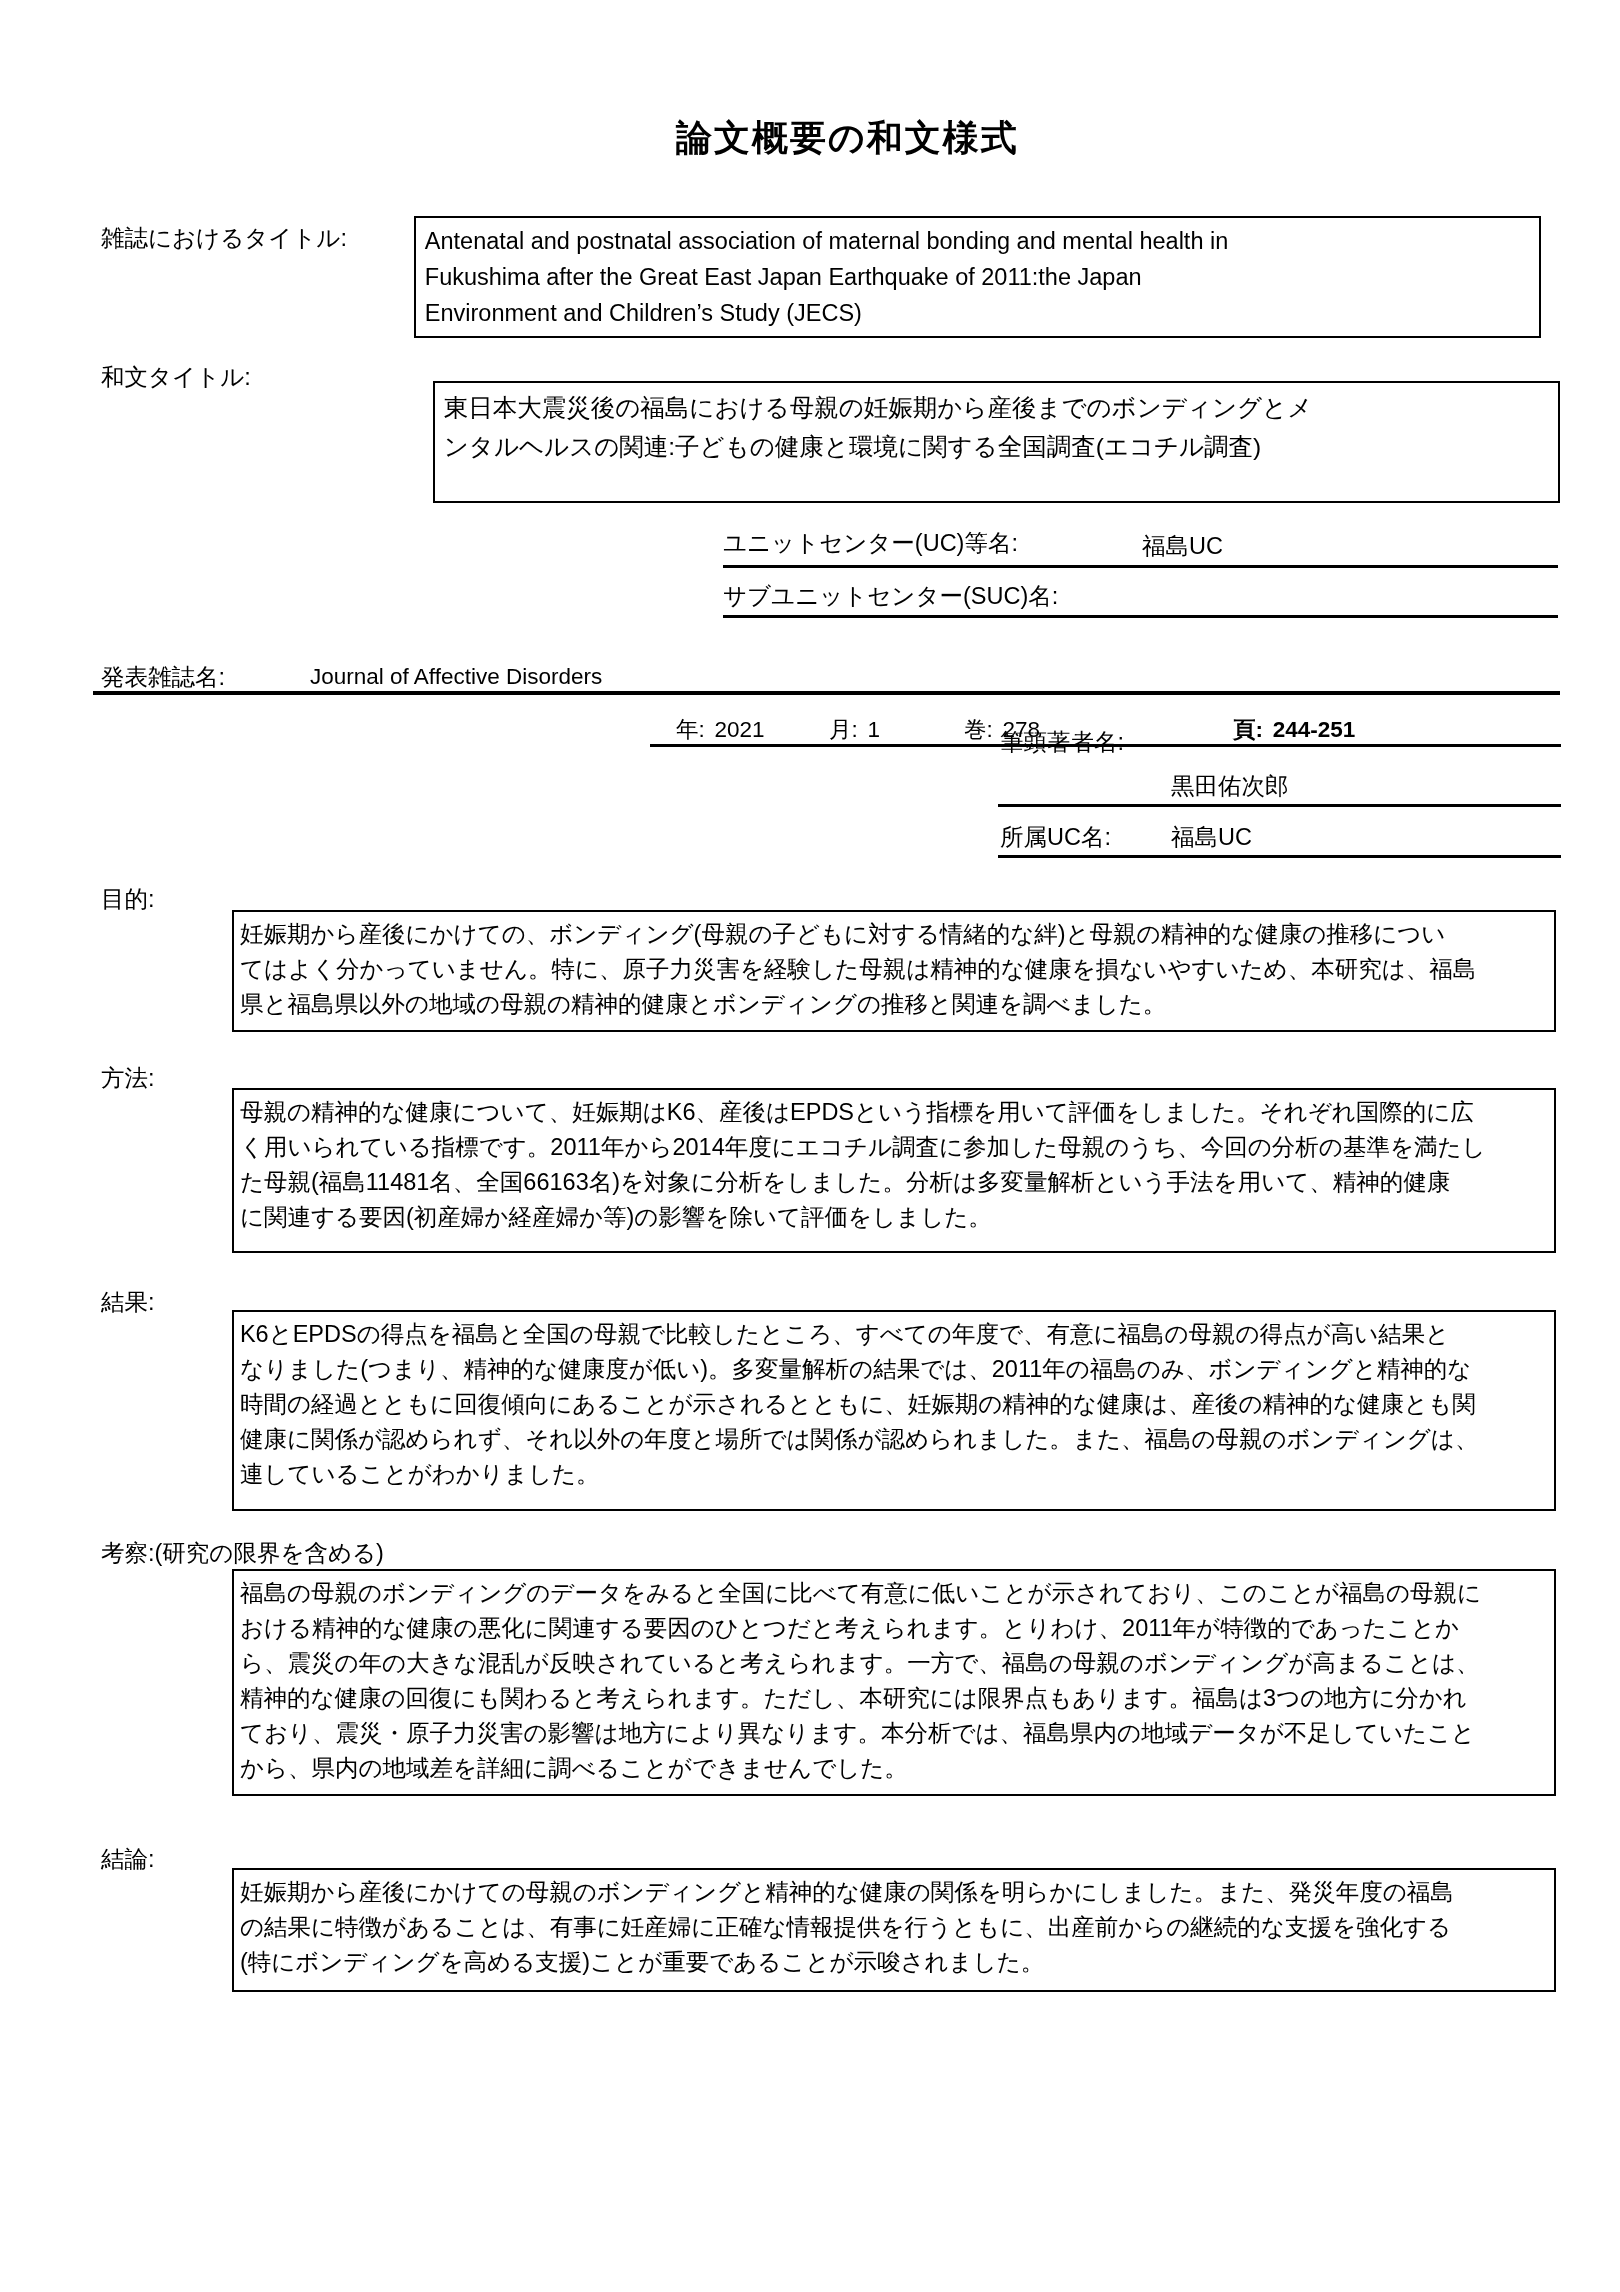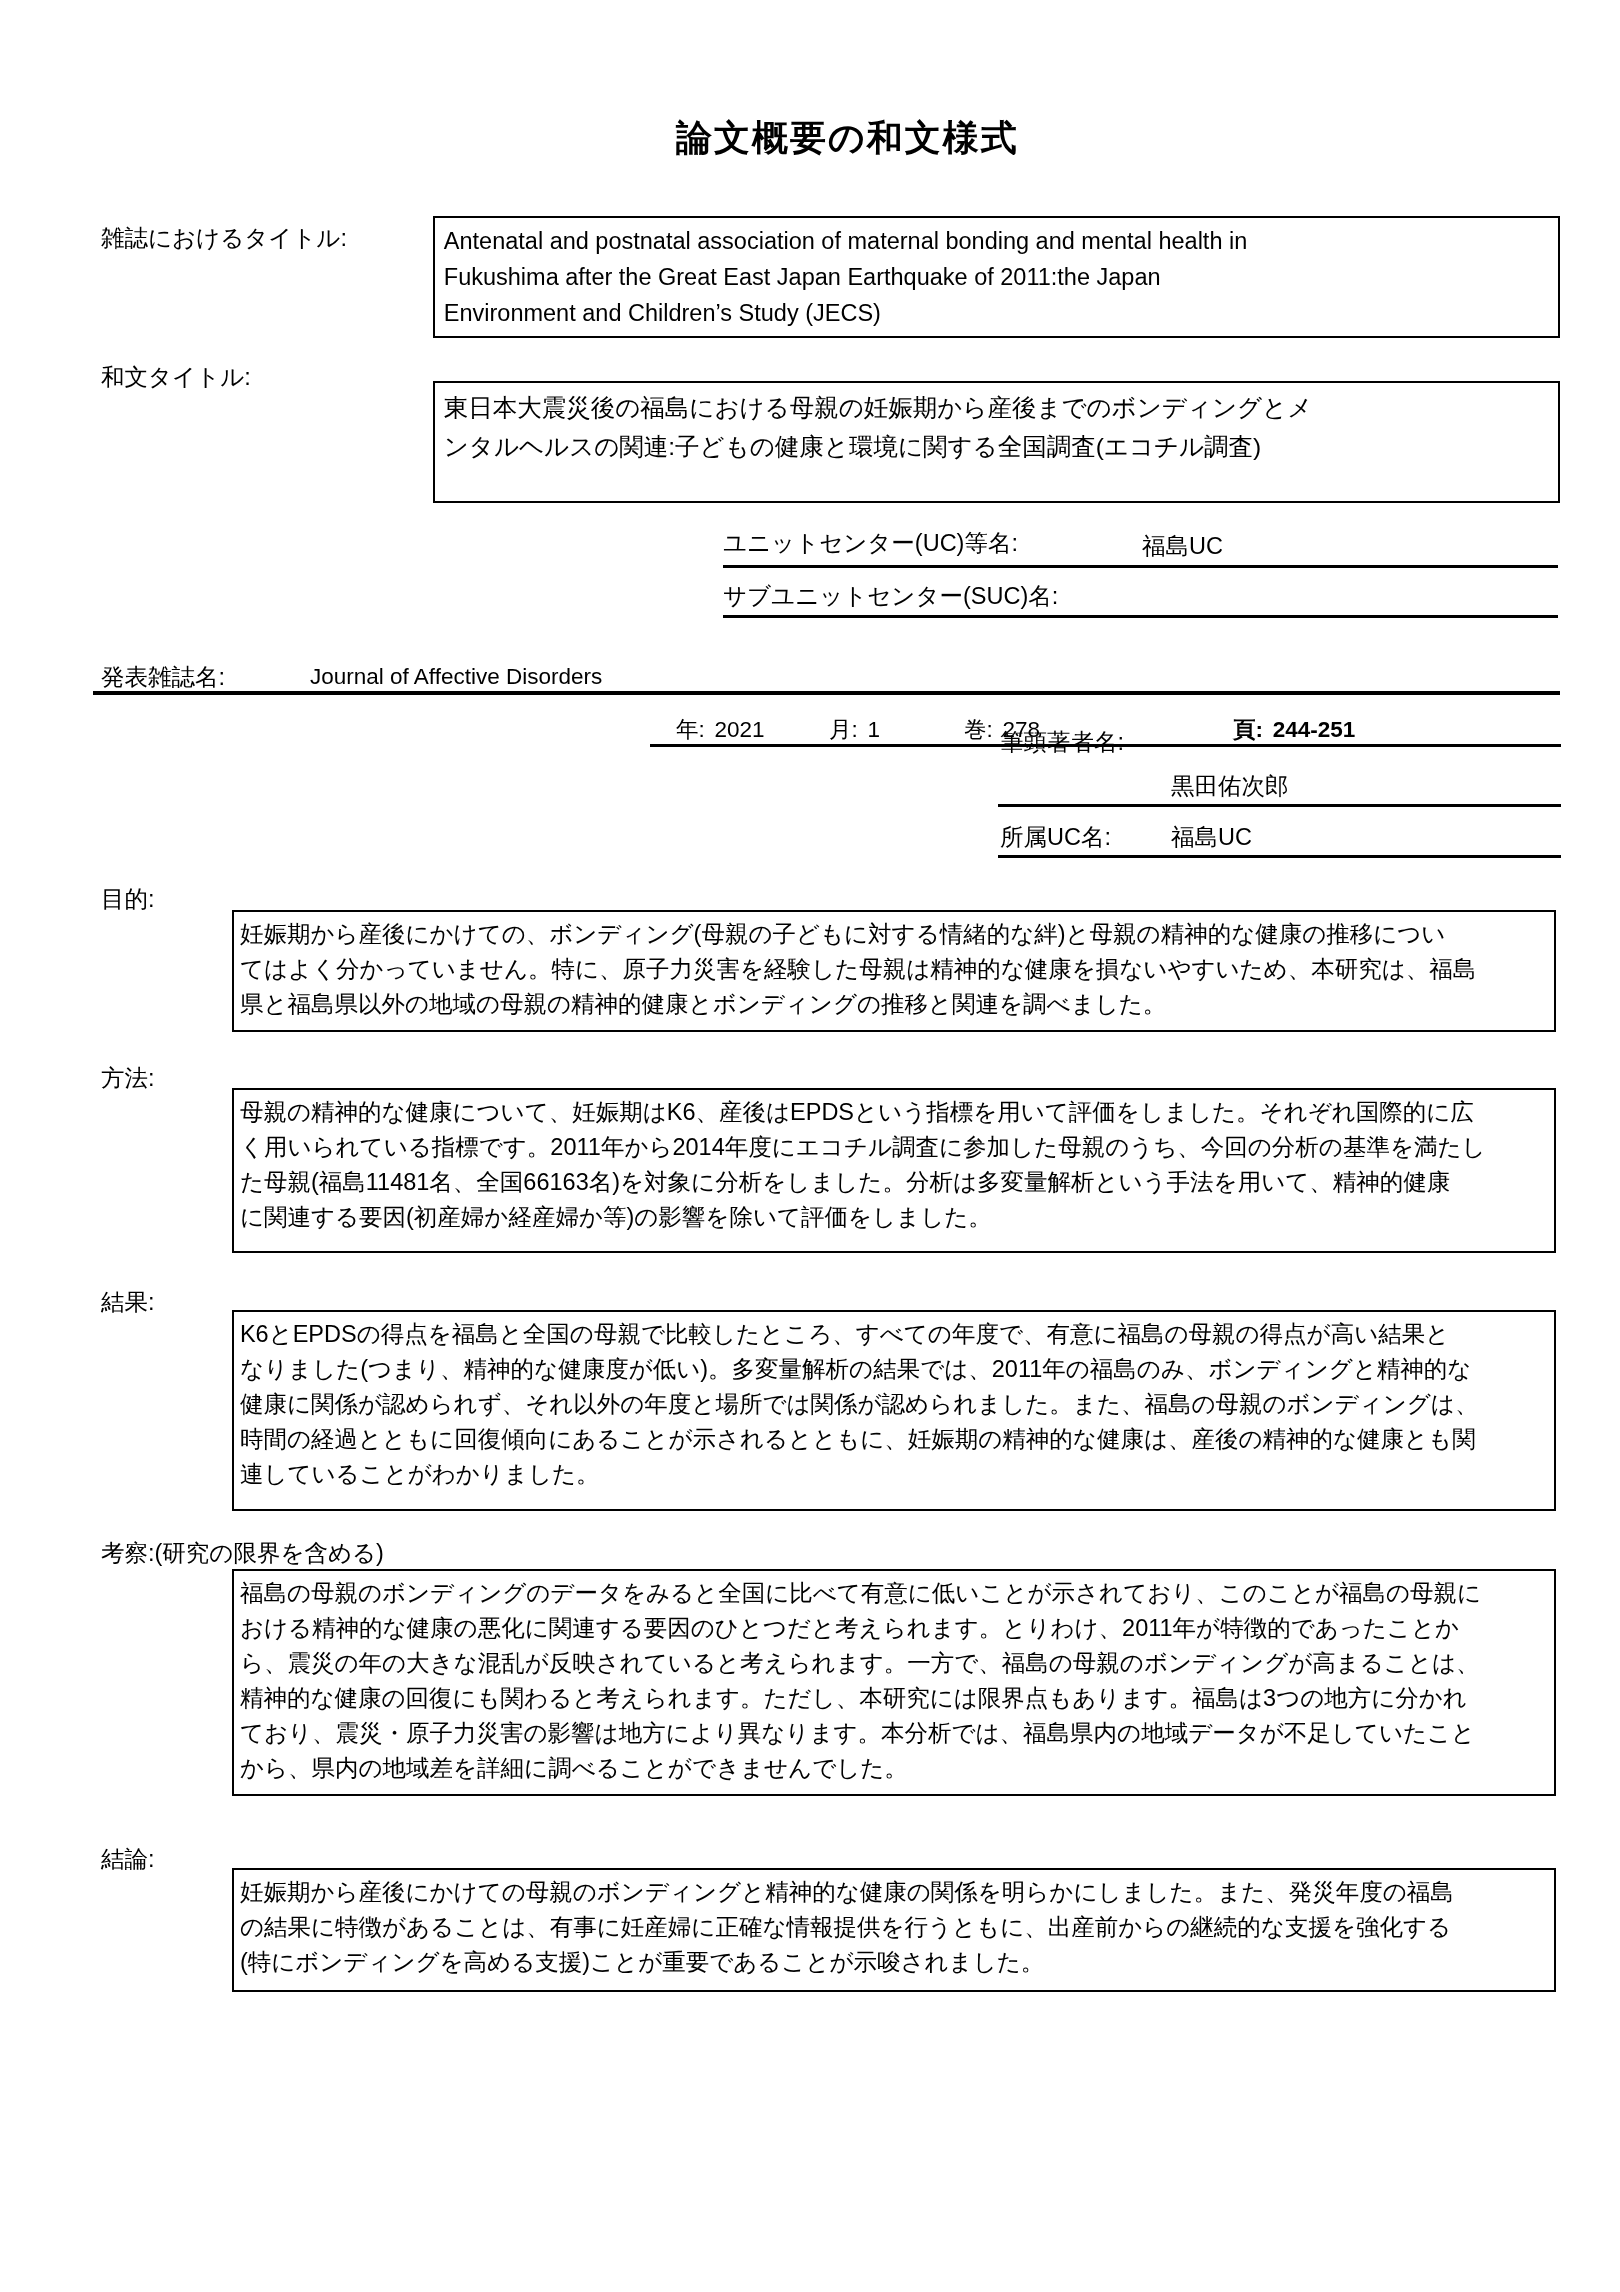--- a/index.html
+++ b/index.html
@@ -40,21 +40,21 @@
   .pubfield .v { margin-left: 9.8px; }
 </style>
 </head>
 <body>
 
 <div class="page">
 
   <div class="abs doc-title" style="left:676px; top:114px;">論文概要の和文様式</div>
 
   <div class="abs label" style="left:101px; top:222px;">雑誌におけるタイトル:</div>
-  <div class="box title-box-en" style="left:433px; top:216px; width:1127px; height:122px;">
+  <div class="box title-box-en" style="left:414px; top:216px; width:1127px; height:122px;">
       <div class="line">Antenatal and postnatal association of maternal bonding and mental health in</div>
       <div class="line">Fukushima after the Great East Japan Earthquake of 2011:the Japan</div>
       <div class="line">Environment and Children’s Study (JECS)</div>
     </div>
 
   <div class="abs label" style="left:101px; top:361px;">和文タイトル:</div>
   <div class="box title-box-jp" style="left:433px; top:357px; width:1127px; height:122px;">
       <div class="line">東日本大震災後の福島における母親の妊娠期から産後までのボンディングとメ</div>
       <div class="line">ンタルヘルスの関連:子どもの健康と環境に関する全国調査(エコチル調査)</div>
     </div>
@@ -105,22 +105,22 @@
       <div class="line">母親の精神的な健康について、妊娠期はK6、産後はEPDSという指標を用いて評価をしました。それぞれ国際的に広</div>
       <div class="line">く用いられている指標です。2011年から2014年度にエコチル調査に参加した母親のうち、今回の分析の基準を満たし</div>
       <div class="line">た母親(福島11481名、全国66163名)を対象に分析をしました。分析は多変量解析という手法を用いて、精神的健康</div>
       <div class="line">に関連する要因(初産婦か経産婦か等)の影響を除いて評価をしました。</div>
     </div>
 
   <div class="abs label" style="left:101px; top:1286px;">結果:</div>
   <div class="box section-box" style="left:232px; top:1310px; width:1324px; height:201px;">
       <div class="line">K6とEPDSの得点を福島と全国の母親で比較したところ、すべての年度で、有意に福島の母親の得点が高い結果と</div>
       <div class="line">なりました(つまり、精神的な健康度が低い)。多変量解析の結果では、2011年の福島のみ、ボンディングと精神的な</div>
+      <div class="line">時間の経過とともに回復傾向にあることが示されるとともに、妊娠期の精神的な健康は、産後の精神的な健康とも関</div>
       <div class="line">健康に関係が認められず、それ以外の年度と場所では関係が認められました。また、福島の母親のボンディングは、</div>
-      <div class="line">時間の経過とともに回復傾向にあることが示されるとともに、妊娠期の精神的な健康は、産後の精神的な健康とも関</div>
       <div class="line">連していることがわかりました。</div>
     </div>
 
   <div class="abs label" style="left:101px; top:1537px;">考察:(研究の限界を含める)</div>
   <div class="box section-box" style="left:232px; top:1569px; width:1324px; height:227px;">
       <div class="line">福島の母親のボンディングのデータをみると全国に比べて有意に低いことが示されており、このことが福島の母親に</div>
       <div class="line">おける精神的な健康の悪化に関連する要因のひとつだと考えられます。とりわけ、2011年が特徴的であったことか</div>
       <div class="line">ら、震災の年の大きな混乱が反映されていると考えられます。一方で、福島の母親のボンディングが高まることは、</div>
       <div class="line">精神的な健康の回復にも関わると考えられます。ただし、本研究には限界点もあります。福島は3つの地方に分かれ</div>
       <div class="line">ており、震災・原子力災害の影響は地方により異なります。本分析では、福島県内の地域データが不足していたこと</div>

